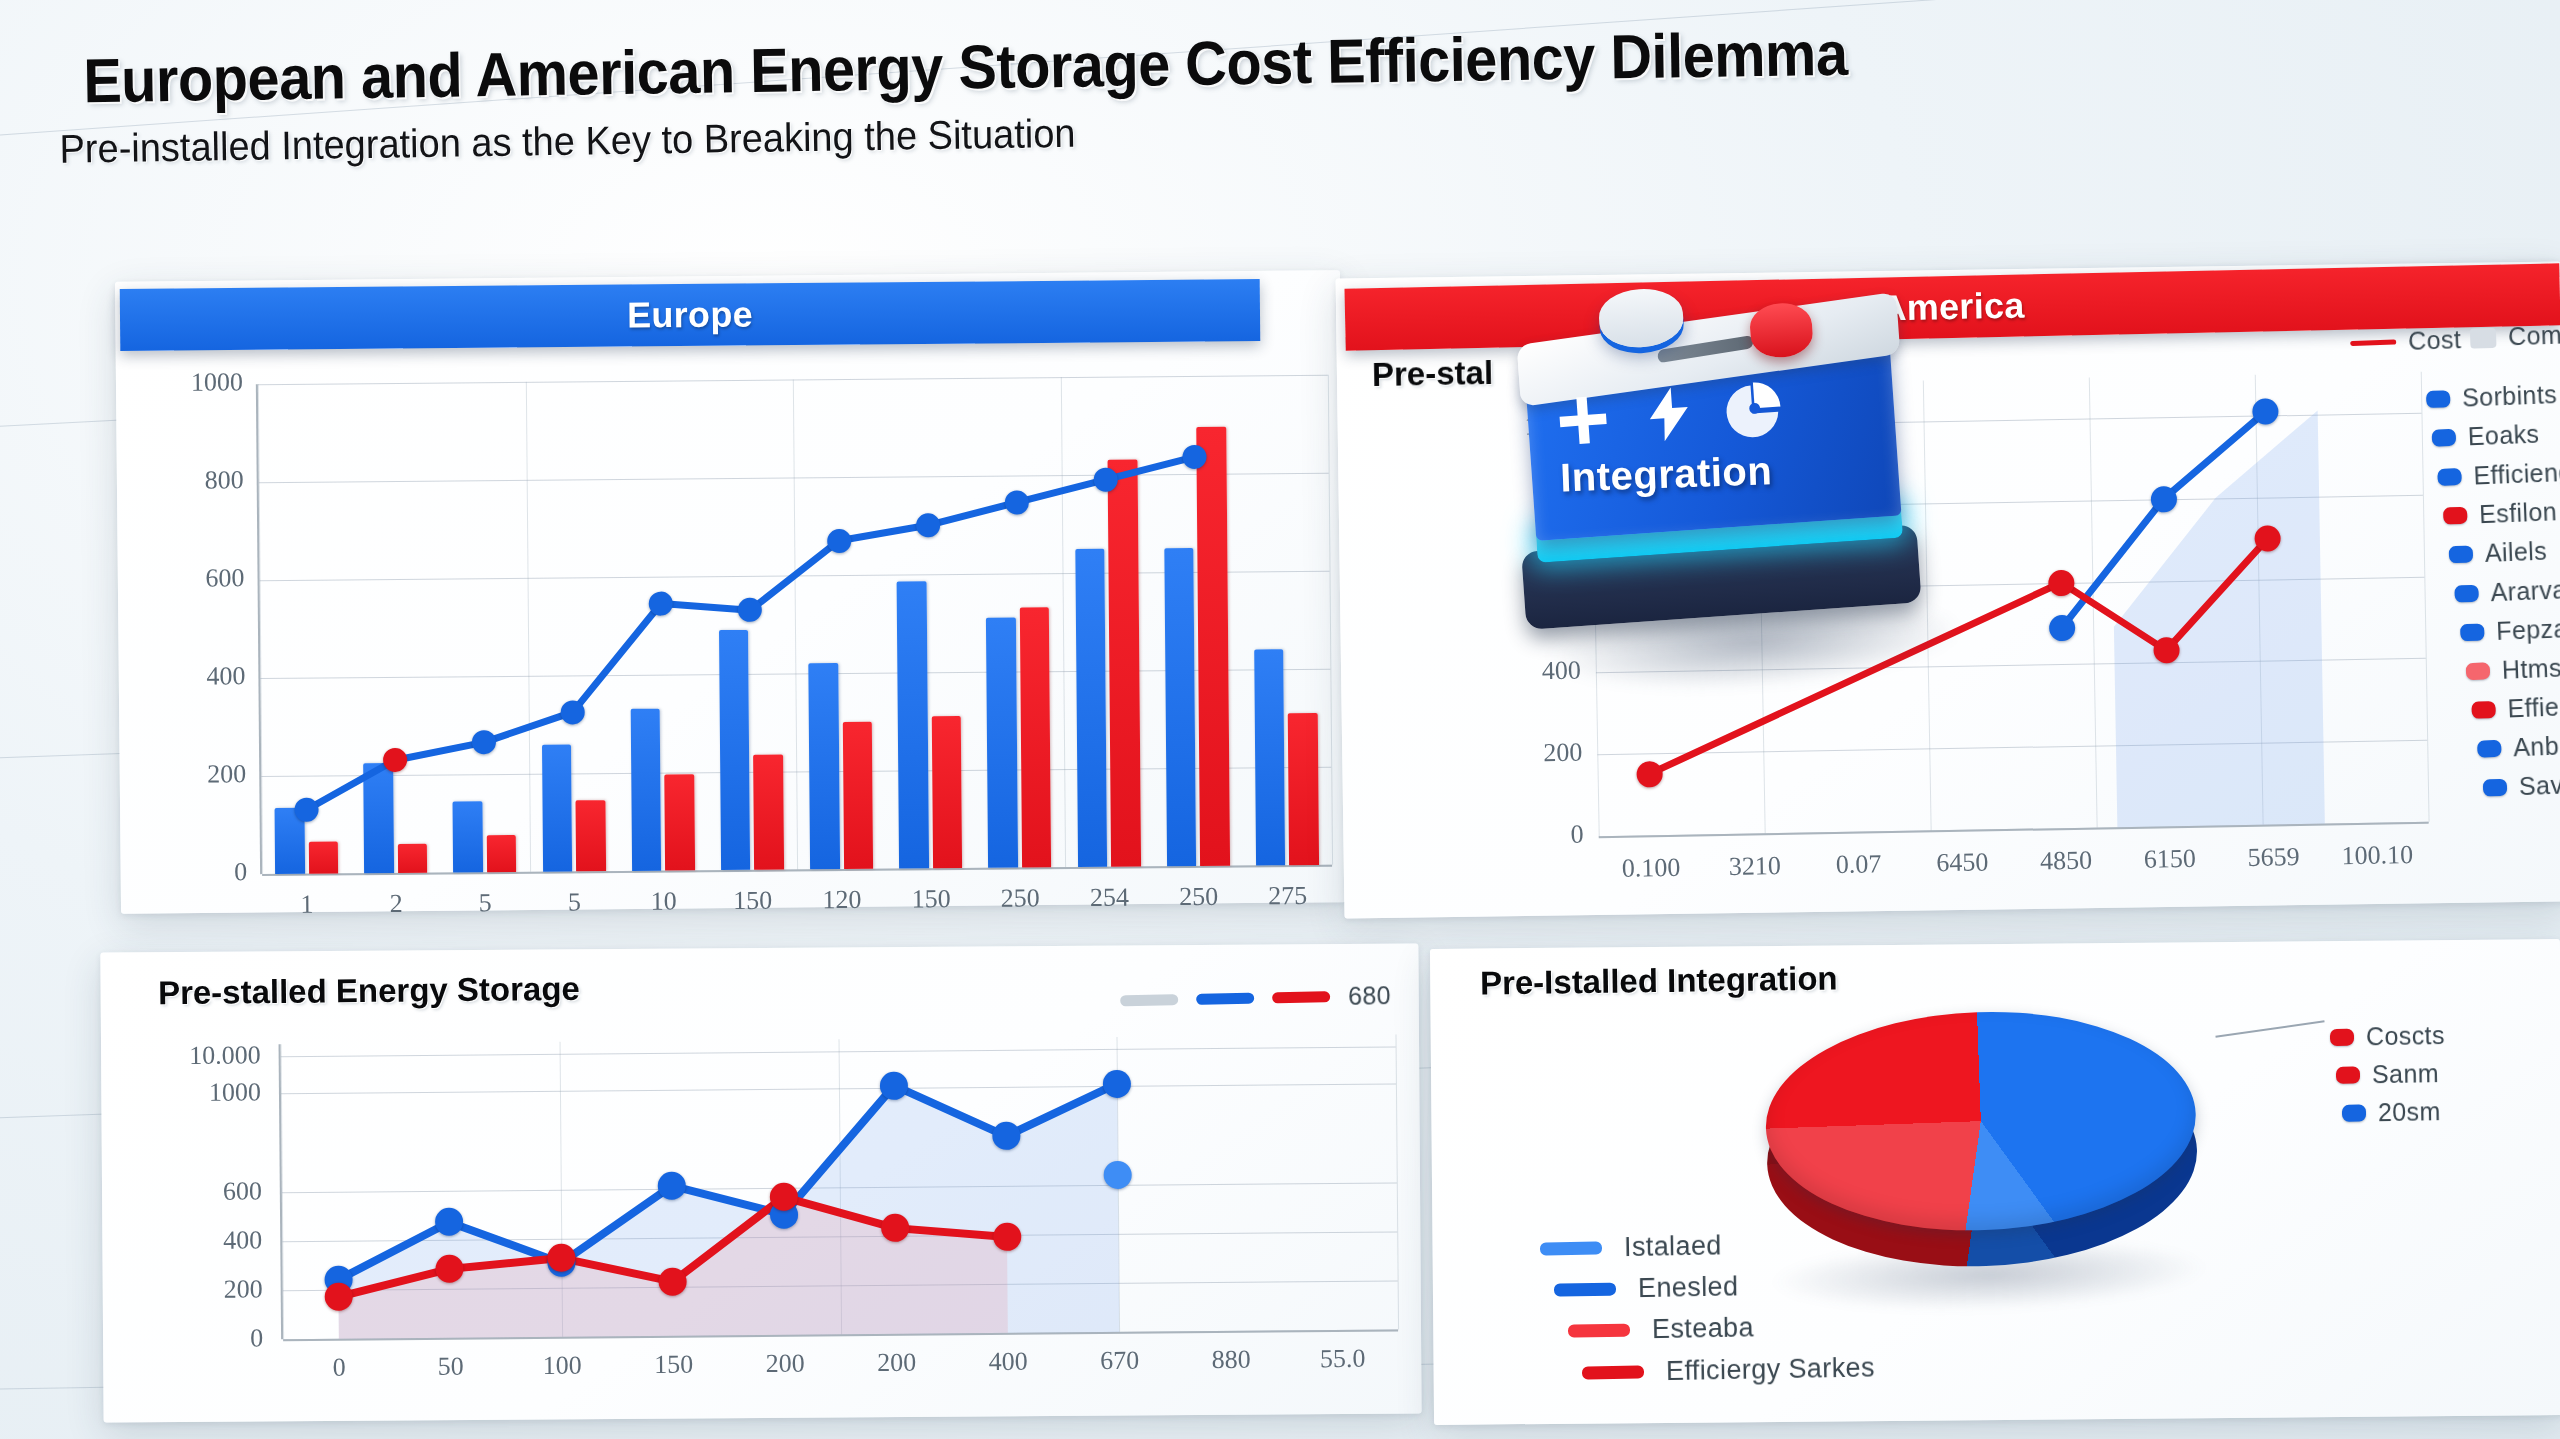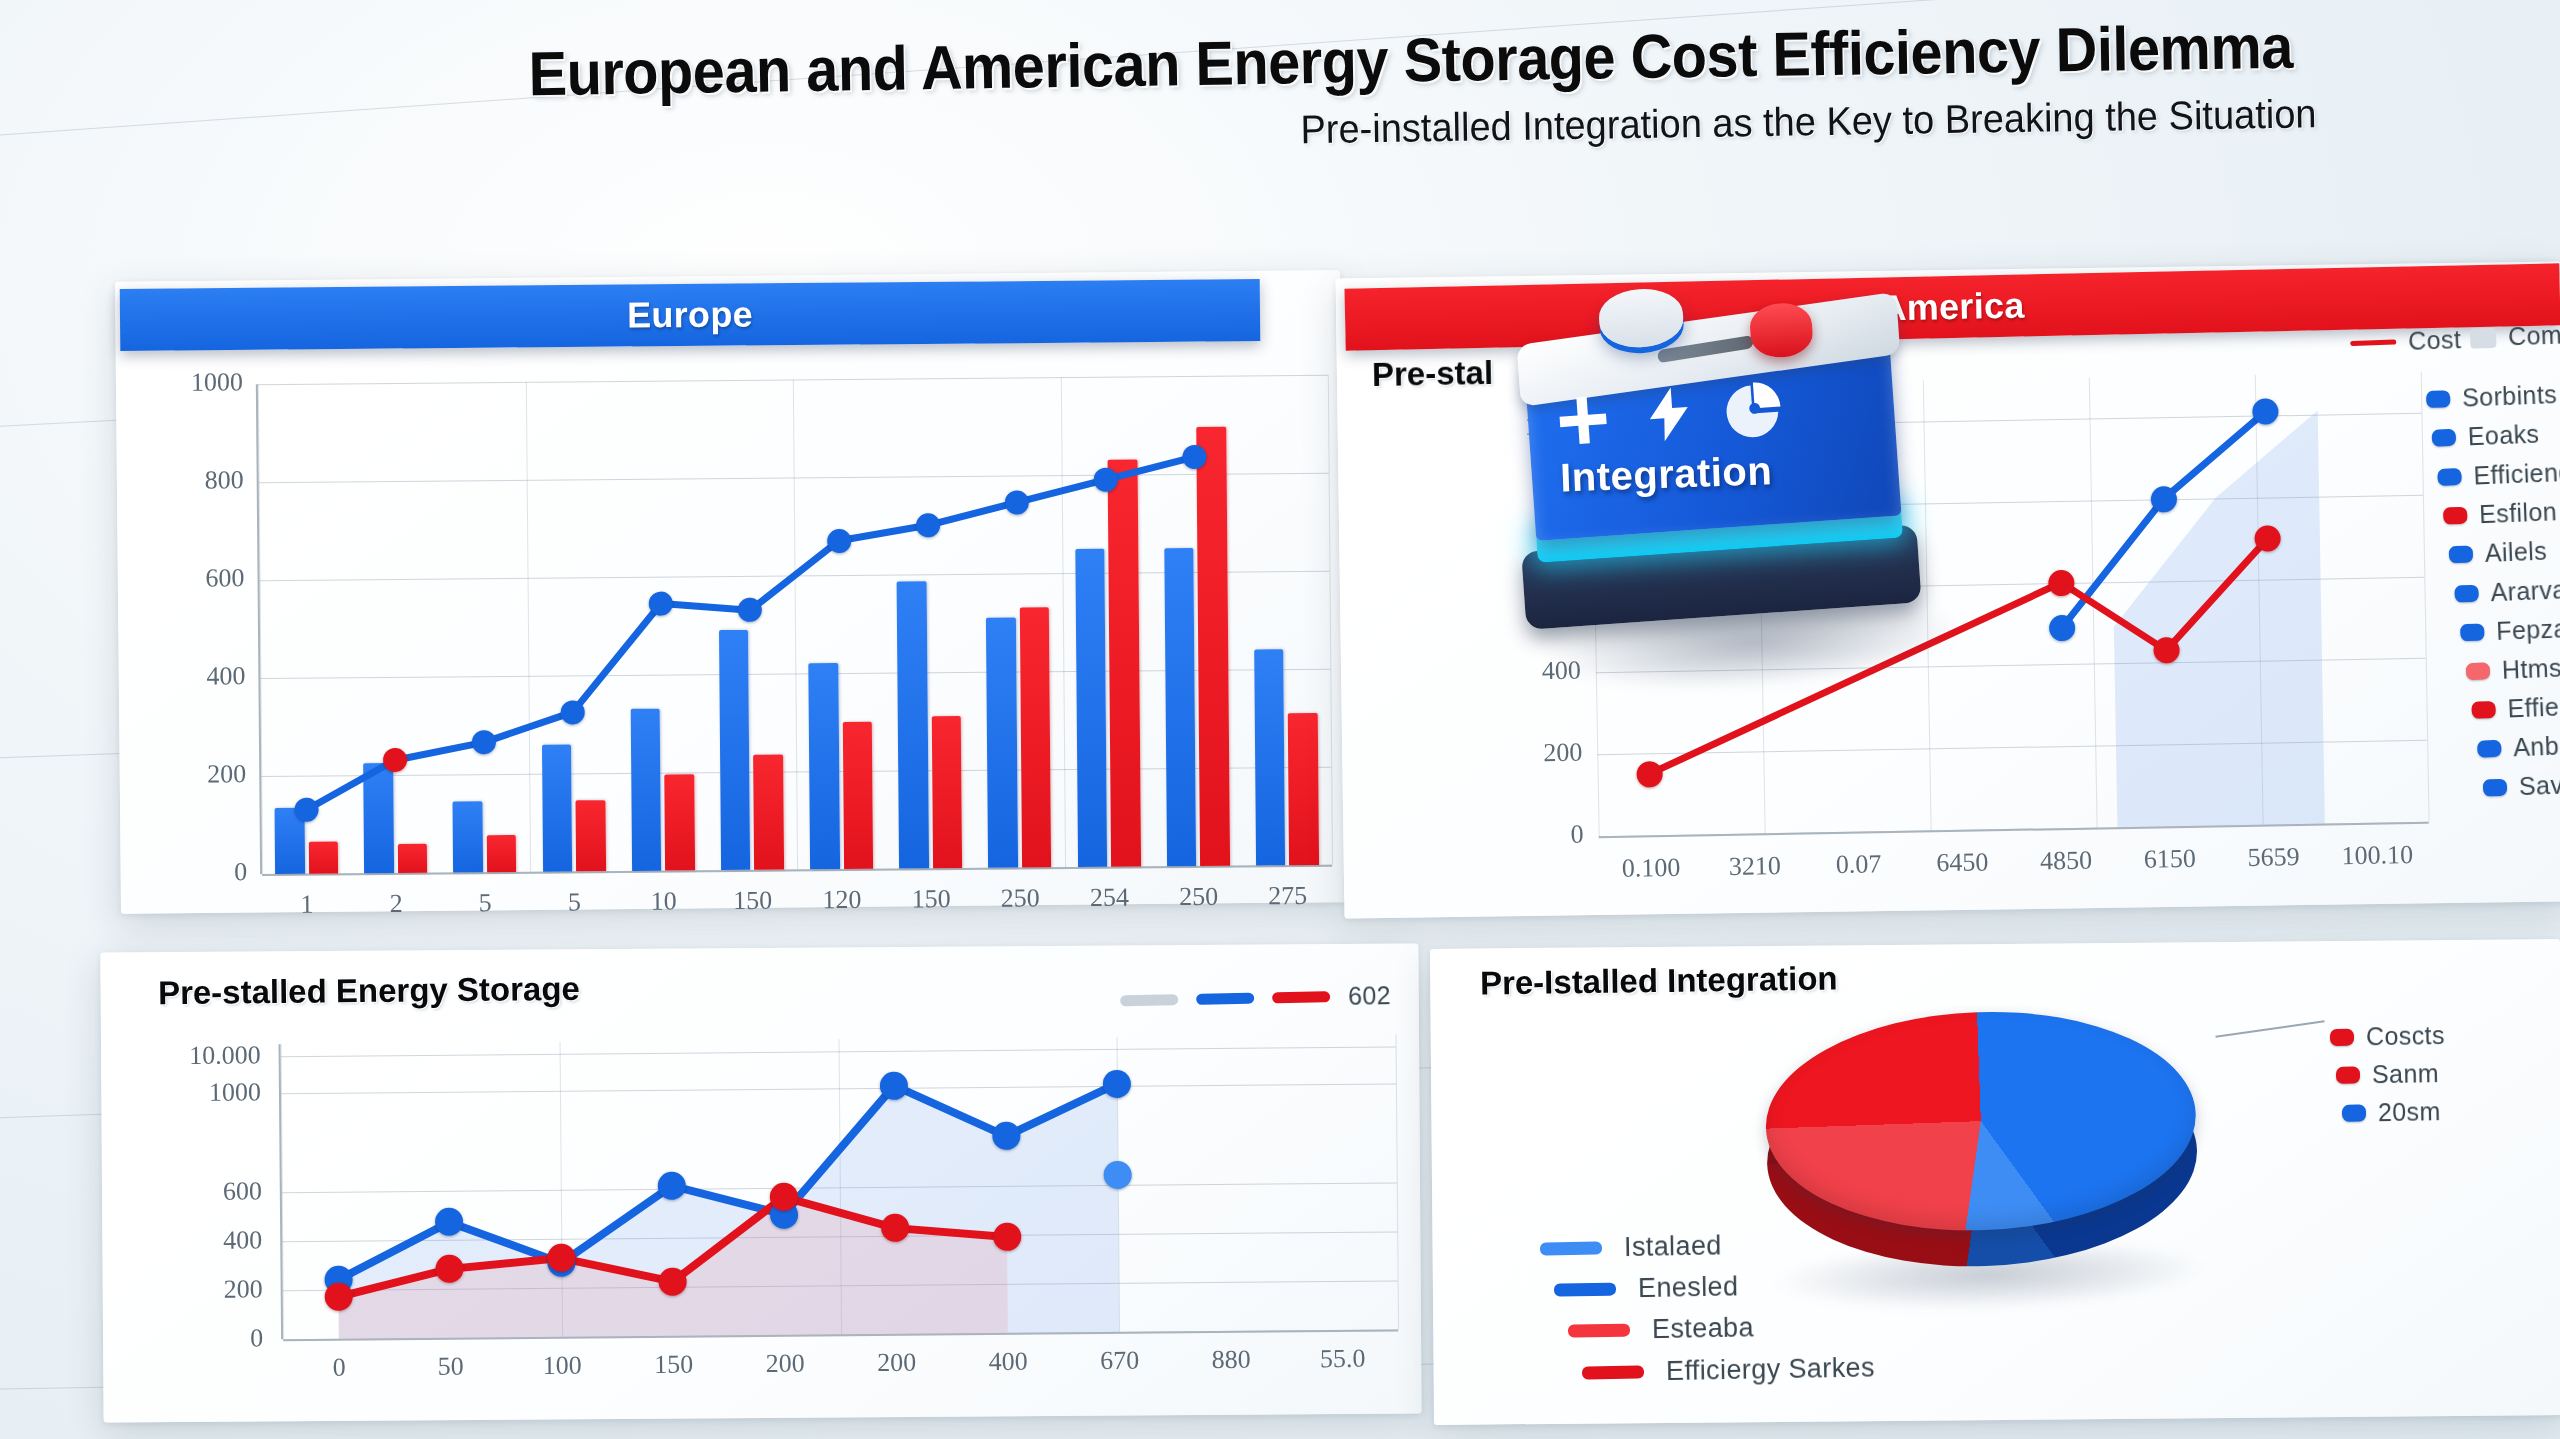--- a/index.html
+++ b/index.html
@@ -22,21 +22,21 @@
 
   
   .sheet {
     position: absolute;
     background: linear-gradient(145deg, #ffffff 0%, #fdfeff 55%, #f4f8fb 100%);
     box-shadow: 0 12px 38px rgba(40,60,80,.16), 0 2px 6px rgba(40,60,80,.10);
     border-radius: 3px;
   }
 
   
-  #title-block { position: absolute; left: 0; width: 2376px; top: 28px; text-align: right;
+  #title-block { position: absolute; left: 0; width: 2376px; top: 28px; text-align: left;
     z-index: 6; pointer-events: none; }
   #main-title {
     font-family: "Liberation Sans", sans-serif;
     font-weight: 700; font-size: 62px; letter-spacing: -.5px; color: #0b0b0c;
     transform: rotate(-0.9deg) scaleX(.93);
     text-shadow: 2px 2px 0 rgba(255,255,255,.85), 3px 3px 5px rgba(60,80,100,.25);
   }
   #subtitle {
     margin-top: 10px; font-size: 40px; color: #121316; font-weight: 400;
     transform: rotate(-0.9deg) scaleX(.95);
@@ -430,21 +430,21 @@
       <div class="xtick" style="left: 616.75px; top: 339px; width: 130px;">200</div>
       <div class="xtick" style="left: 728.25px; top: 339px; width: 130px;">200</div>
       <div class="xtick" style="left: 839.75px; top: 339px; width: 130px;">400</div>
       <div class="xtick" style="left: 951.25px; top: 339px; width: 130px;">670</div>
       <div class="xtick" style="left: 1062.75px; top: 339px; width: 130px;">880</div>
       <div class="xtick" style="left: 1174.25px; top: 339px; width: 130px;">55.0</div>
       <div class="legend-row" style="left: 1020px; top: -22px; gap: 18px; transform: rotate(-0.6deg);">
         <div class="legend-bar" style="background: rgb(201, 210, 218);"></div>
         <div class="legend-bar" style="background: rgb(21, 101, 224);"></div>
         <div class="legend-bar" style="background: rgb(226, 18, 28);"></div>
-        <div class="legend-label blur" style="">602</div>
+        <div class="legend-label blur" style="">680</div>
       </div>
     </div>
 
   <div class="sheet" style="left:1432px; top:944px; width:1130px; height:476px; transform:rotate(-0.5deg);"></div>
 
   <div class="panel-title" style="left:1480px; top:962px; transform:rotate(-0.8deg);">Pre-Istalled Integration</div>
 
   <div id="pie-wrap" style="left:1755px; top:990px; width:460px; height:330px; transform:rotate(-2deg);">
     <div class="pie-shadow"></div>
     <div class="pie-side"></div>

